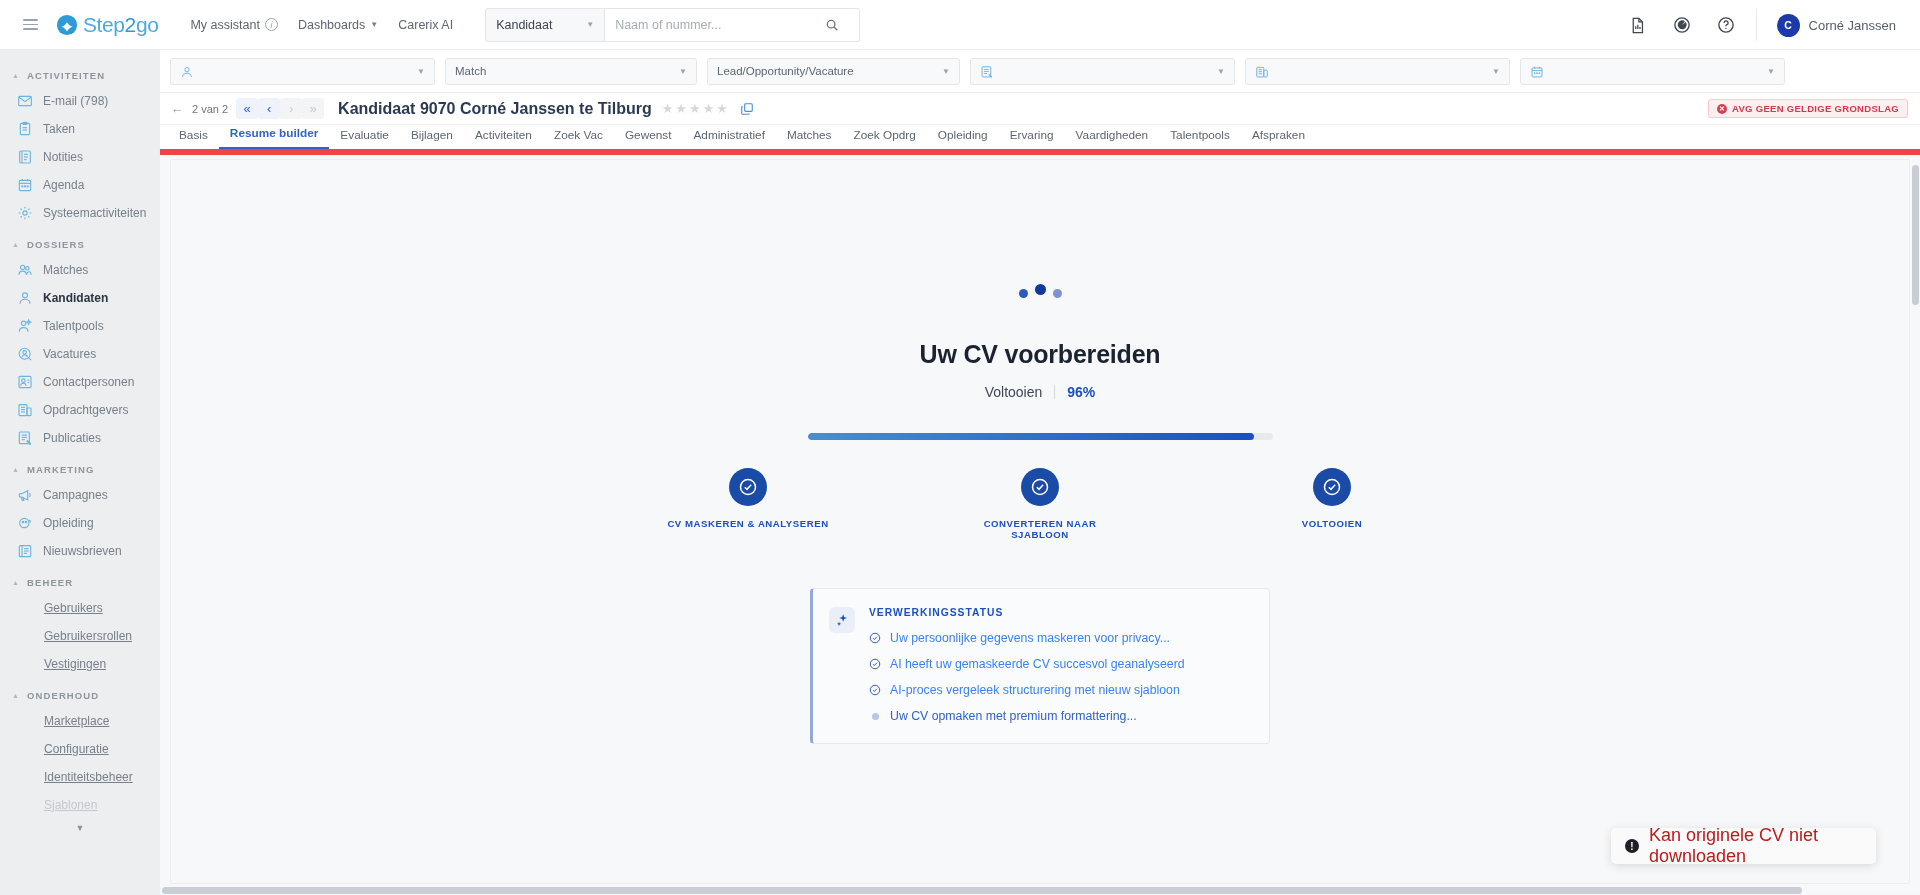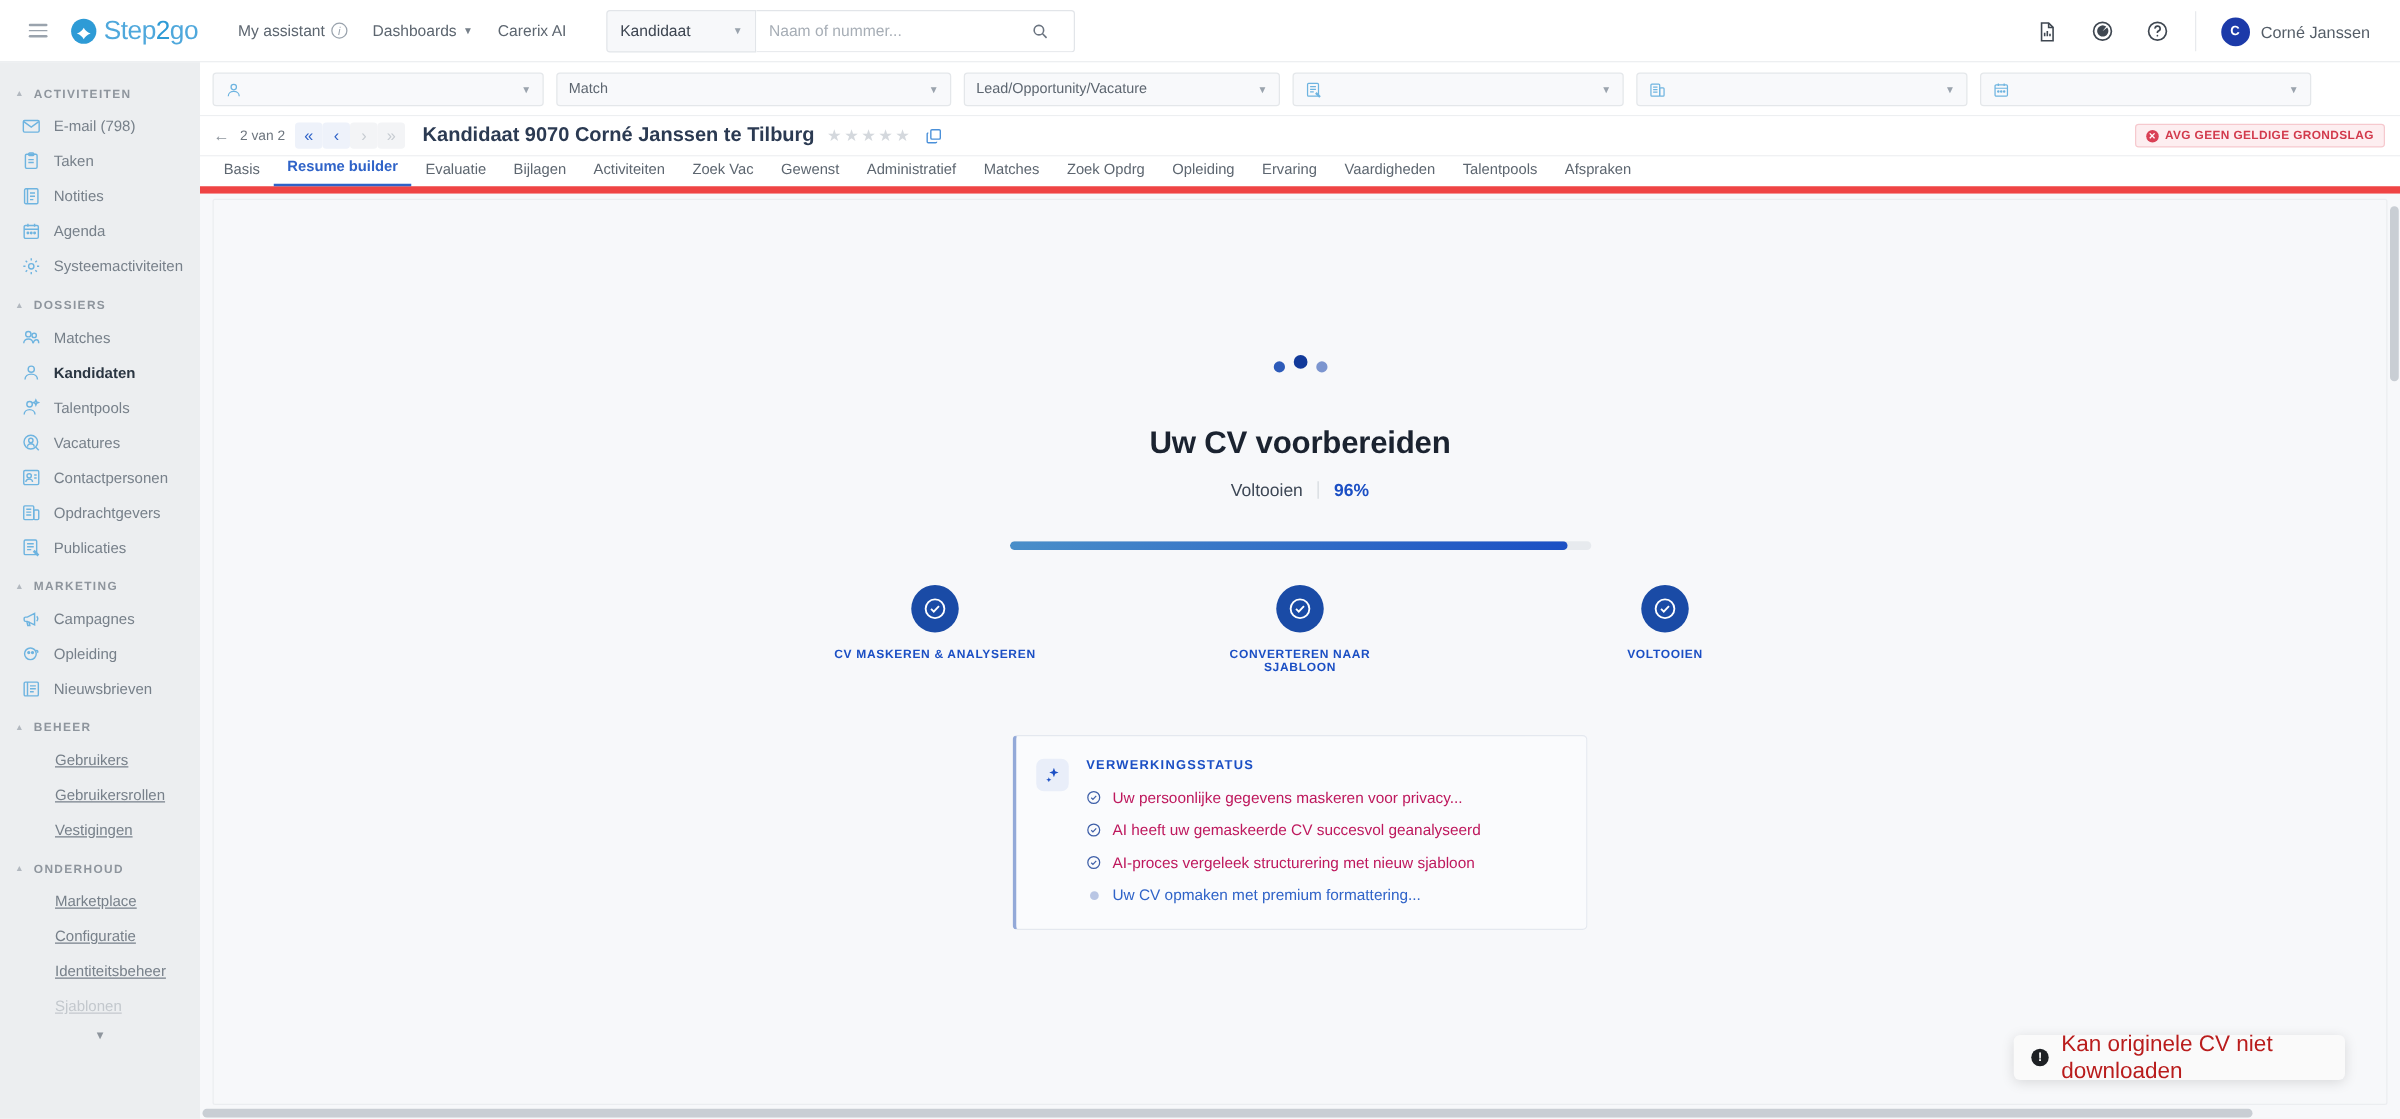--- a/index.html
+++ b/index.html
@@ -77,21 +77,21 @@
 
   
   .main { position: absolute; top: 50px; left: 160px; width: 1760px; height: 845px; background: #f6f7f9; }
   .filterbar { height: 43px; background: #fff; display: flex; align-items: center; gap: 10px; padding: 0 10px; border-bottom: 1px solid #edeff1;}
   .filt {
     height: 27px; background: #f8f9fb; border: 1px solid #e4e7ea; border-radius: 3px;
     display: flex; align-items: center; justify-content: space-between; padding: 0 9px;
     font-size: 11.5px; color: #5d6670; cursor: pointer;
   }
   .filt .car { color: #9aa3ad; font-size: 8px; }
-  .f1 { width: 265px; } .f2 { width: 316px; } .f3 { width: 253px; }
+  .f1 { width: 265px; } .f2 { width: 252px; } .f3 { width: 253px; }
   .f4 { width: 265px; } .f5 { width: 265px; } .f6 { width: 265px; }
 
   .crumbrow { height: 32px; background:#fff; display:flex; align-items:center; padding-left: 6px; position: relative; border-bottom: 1px solid #f0f1f3;}
   .cb-btn { width: 22px; height: 21px; display:flex;align-items:center;justify-content:center; cursor:pointer; border-radius:3px; color:#8e959d; font-size: 13px;}
   .cb-btn.enabled { color: #2f63c8; background: #eef2fa; }
   .cb-btn.disabled { color: #c7ccd2; background: #f3f4f6; }
   .cb-count { font-size: 11px; color: #6d757e; margin: 0 8px 0 4px; }
   .cb-title { font-size: 16px; font-weight: 700; color: #2b3a52; margin-left: 14px; }
   .stars { display: flex; gap: 2px; margin-left: 10px; }
   .star { color: #d4d8dd; font-size: 13px; cursor: pointer;}
@@ -136,21 +136,21 @@
   }
   .step-label { margin-top: 12px; font-size: 9.6px; font-weight: 700; color: #1b4fc4; letter-spacing: .55px; text-align: center;}
   .status-card {
     margin-top: 48px; width: 460px; background: #fafbfd; border: 1px solid #e4e8ef;
     border-left: 3px solid #93a9d8; border-radius: 4px; padding: 18px 20px 20px 16px;
     display: flex; gap: 14px;
   }
   .spark-box { width: 26px; height: 26px; border-radius: 6px; background: #e9eef9; display:flex;align-items:center;justify-content:center; flex:none;}
   .status-head { font-size: 10.3px; font-weight: 700; color: #1b4fc4; letter-spacing: 1px; }
   .status-list { margin-top: 13px; display: flex; flex-direction: column; gap: 12px; }
-  .status-row { display: flex; align-items: center; gap: 9px; font-size: 12.3px; color: #be185d; }
+  .status-row { display: flex; align-items: center; gap: 9px; font-size: 12.3px; color: #3b82f6; }
   .status-row.pending { color: #2f63c8; }
   .st-ico { width: 12px; height: 12px; flex: none; display:flex;align-items:center;justify-content:center;}
   .st-dot { width: 7px; height: 7px; border-radius: 50%; background: #b9c6e4; margin: 0 2px; }
 
   .toast {
     position: absolute; right: 44px; bottom: 30px; width: 265px; height: 36px;
     background: #fafafa; border-radius: 5px; box-shadow: 0 2px 10px rgba(0,0,0,.13);
     display: flex; align-items: center; gap: 10px; padding-left: 14px;
   }
   .toast-ico { width: 14px; height: 14px; border-radius: 50%; background: #1d2024; color:#fff;

